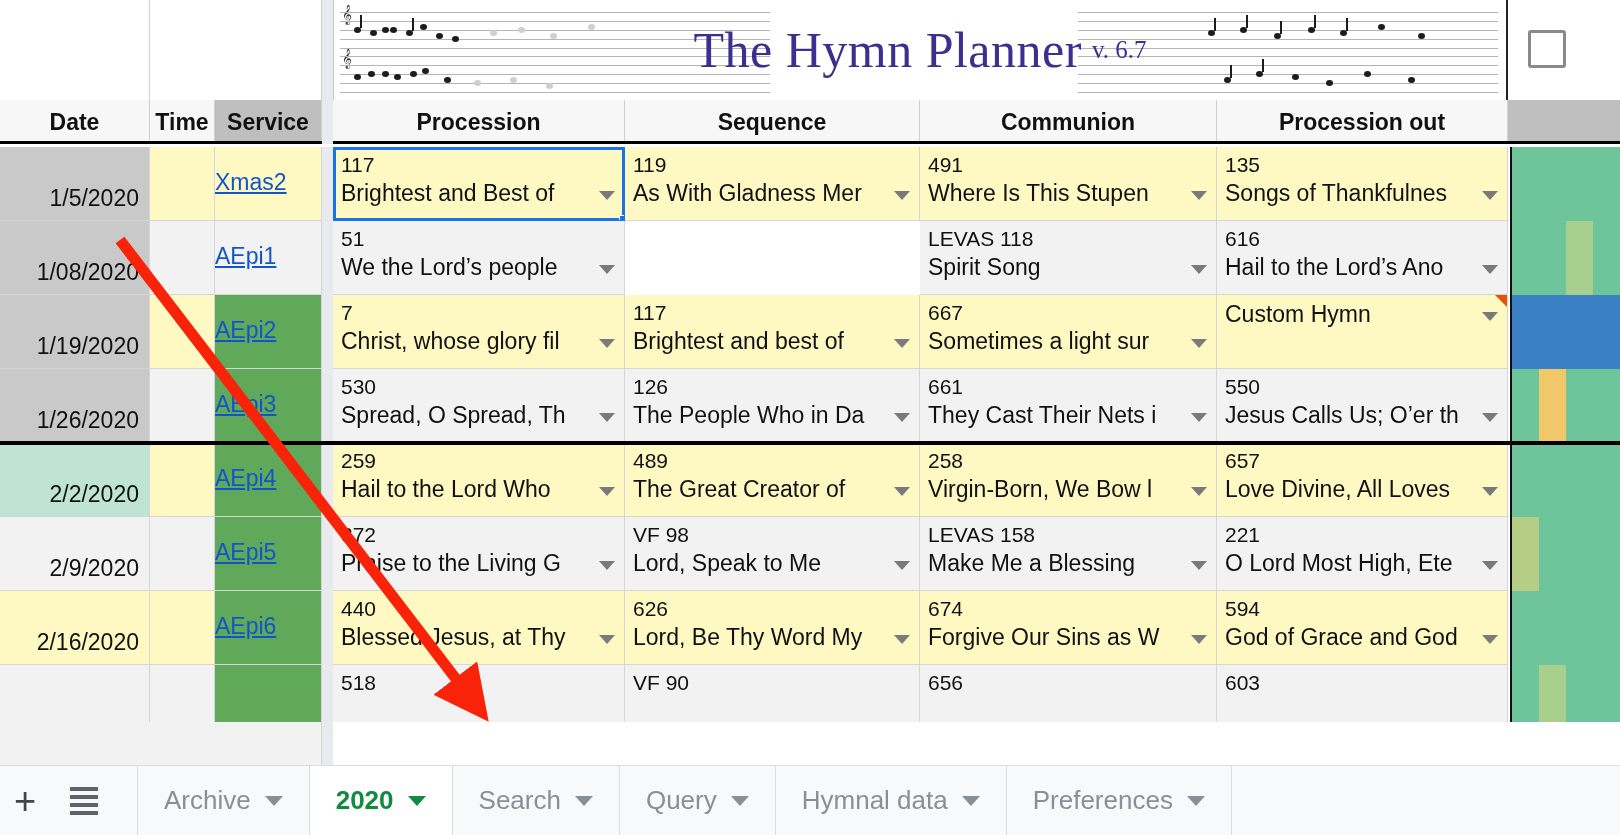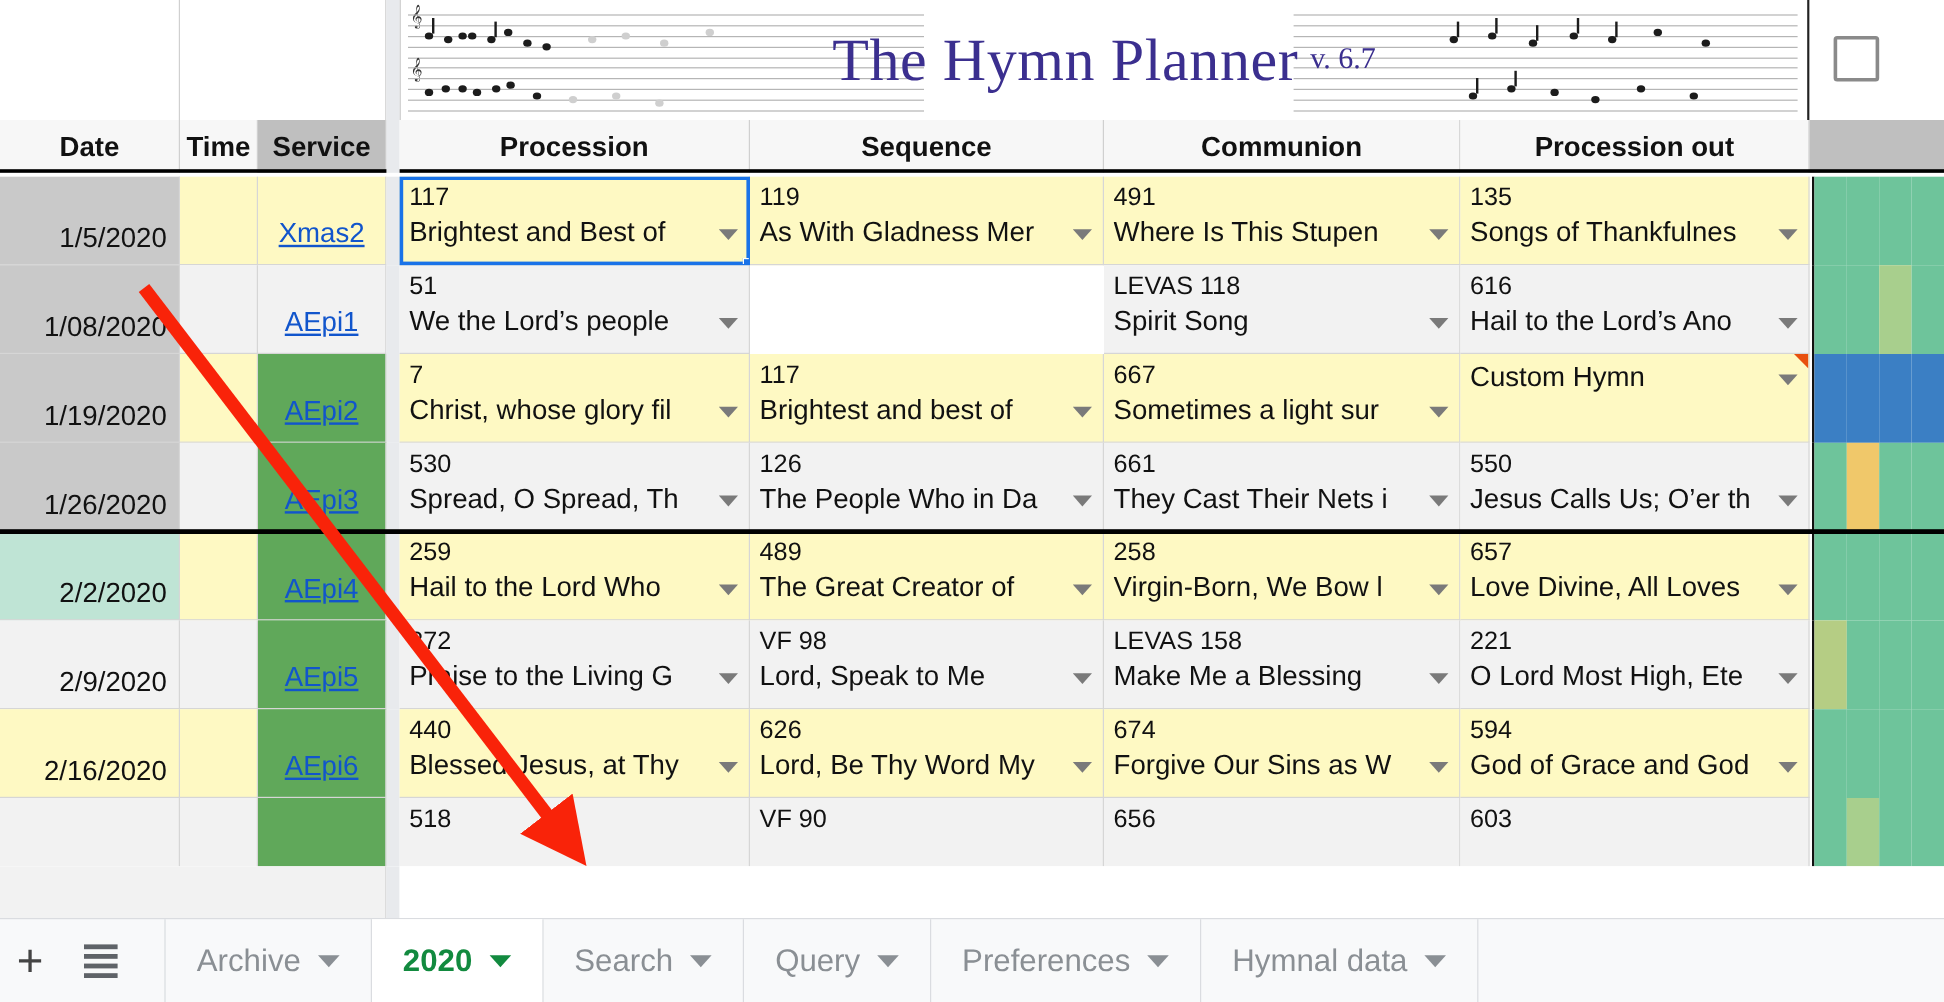--- a/index.html
+++ b/index.html
@@ -64,21 +64,21 @@
   .cell {
     position:absolute; top:0; height:74px;
     border-right:1px solid #d6d6d6; border-bottom:1px solid #d6d6d6;
     background:#fef9c3; overflow:hidden;
   }
   .row.alt .cell { background:#f2f2f2; }
 
   .cell.date  { display:flex; align-items:flex-end; justify-content:flex-end;
                 padding:0 10px 8px 0; font-size:23px; color:#111; }
   .cell.time  { }
-  .cell.svc   { display:flex; align-items:flex-end; justify-content:center; padding-bottom:12px; }
+  .cell.svc   { display:flex; align-items:flex-end; justify-content:flex-start; padding-bottom:24px; }
   .svc-link { font-size:23px; color:#1155cc; text-decoration:underline; }
 
   .cell.hymn { padding:4px 0 0 8px; }
   .hymn-num { font-size:21px; color:#111; line-height:27px; }
   .hymn-name-row { display:flex; align-items:flex-end; width:100%; }
   .hymn-name { font-size:23px; color:#111; line-height:31px; white-space:nowrap;
                overflow:hidden; flex:1; }
   .dd-arrow {
     width:0; height:0; border-left:8px solid transparent; border-right:8px solid transparent;
     border-top:9px solid #7a7a7a; margin:0 9px 9px 2px; flex:none;
@@ -587,25 +587,25 @@
         </div>
         <div class="tab">
           <span>Search</span>
           <span class="caret"></span>
         </div>
         <div class="tab">
           <span>Query</span>
           <span class="caret"></span>
         </div>
         <div class="tab">
+          <span>Hymnal data</span>
+          <span class="caret"></span>
+        </div>
+        <div class="tab">
           <span>Preferences</span>
-          <span class="caret"></span>
-        </div>
-        <div class="tab">
-          <span>Hymnal data</span>
           <span class="caret"></span>
         </div>
       </div>
     <div class="sb-fill"></div>
   </div>
 
   <svg class="annot" viewBox="0 0 1620 835" xmlns="http://www.w3.org/2000/svg">
     <defs>
       <marker id="rhead" markerWidth="5" markerHeight="5" refX="1.6" refY="2.5" orient="auto">
         <path d="M0,0 L5,2.5 L0,5 Z" fill="#f92309"></path>

